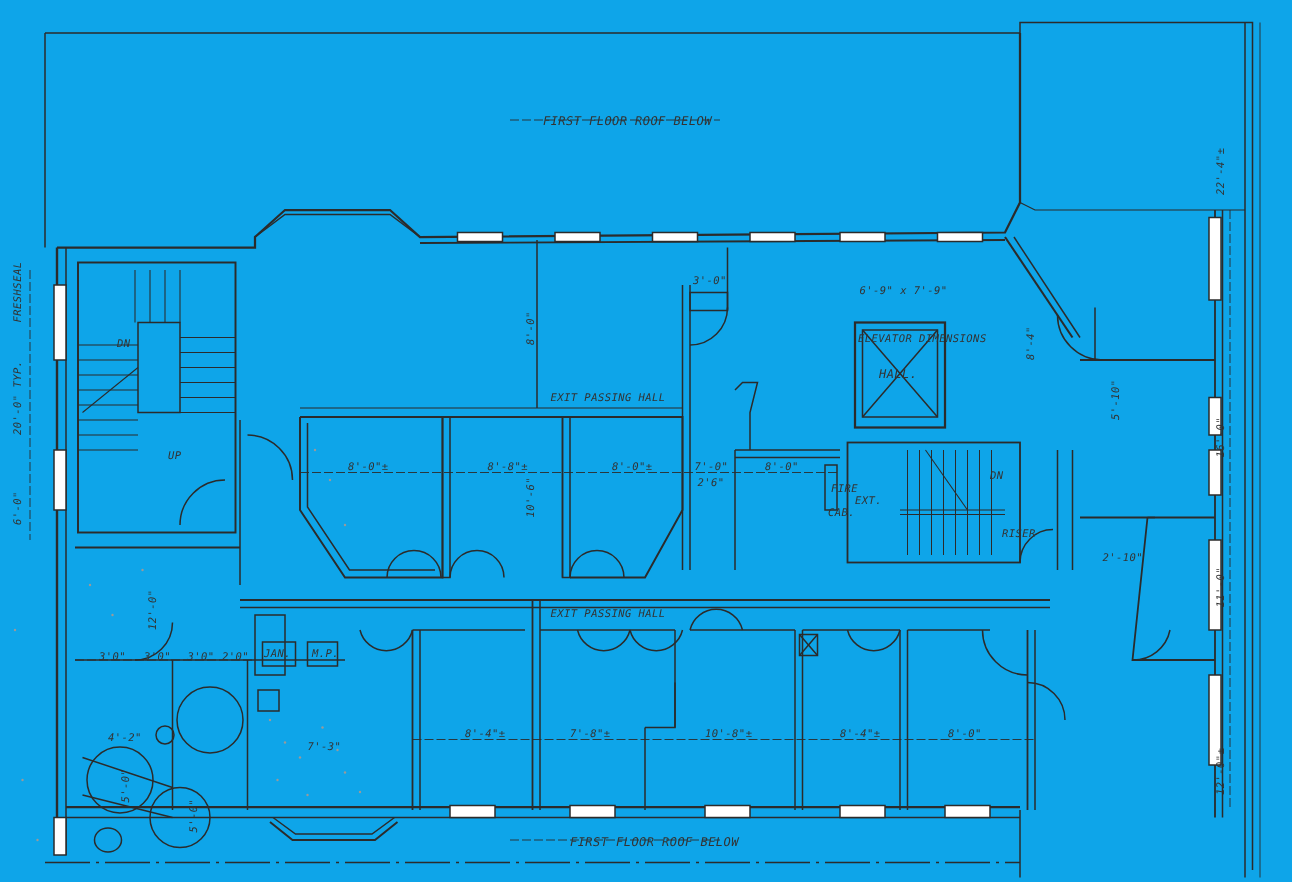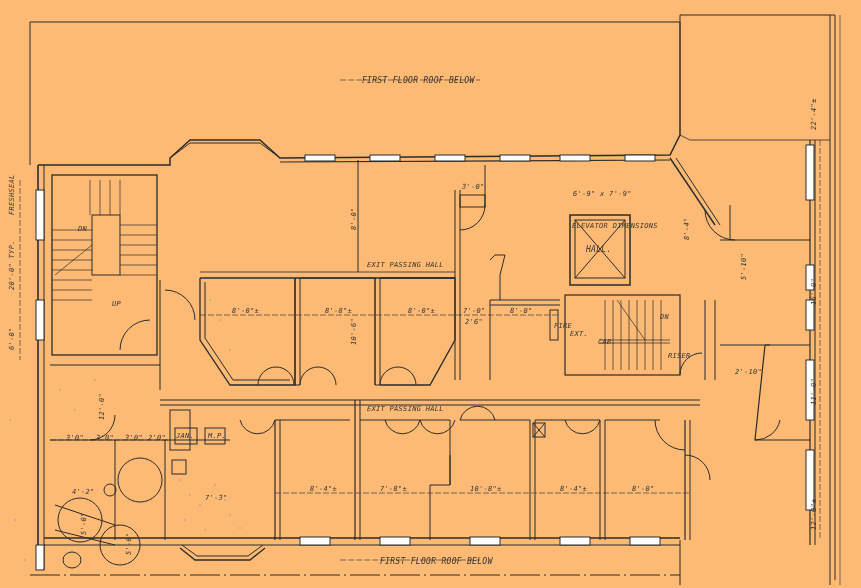--- a/index.html
+++ b/index.html
@@ -1,16 +1,16 @@
 <!DOCTYPE html>
 <html><head>
 <meta charset="utf-8">
 <style>
   html,body{margin:0;padding:0;background:#ffffff;}
-  #canvas{position:relative;width:861px;height:588px;overflow:hidden;background:#fdba74;font-family:"DejaVu Sans Mono",monospace;}
+  #canvas{position:relative;width:861px;height:588px;overflow:hidden;background:#0ea5e9;font-family:"DejaVu Sans Mono",monospace;}
   svg{position:absolute;left:0;top:0;}
   .lbl{position:absolute;font-size:7px;color:#333;letter-spacing:0.3px;white-space:nowrap;font-style:italic;}
   .lbl.big{font-size:8px;}
   .lbl.v{transform:rotate(-90deg);transform-origin:left top;}
 </style>
 </head>
 <body>
 
 <div id="canvas">
 
@@ -242,21 +242,21 @@
 <span class="lbl big" style="left:380px;top:557px;">FIRST FLOOR ROOF BELOW</span>
 <span class="lbl" style="left:572px;top:182px;margin-top:40px;">ELEVATOR DIMENSIONS</span>
 <span class="lbl" style="left:573px;top:190px;">6'-9" x 7'-9"</span>
 <span class="lbl" style="left:367px;top:261px;">EXIT PASSING HALL</span>
 <span class="lbl" style="left:367px;top:405px;">EXIT PASSING HALL</span>
 <span class="lbl big" style="left:586px;top:245px;">HALL.</span>
 <span class="lbl" style="left:176px;top:432px;">JAN.</span>
 <span class="lbl" style="left:208px;top:432px;">M.P.</span>
 <span class="lbl" style="left:554px;top:322px;">FIRE</span>
 <span class="lbl" style="left:570px;top:330px;">EXT.</span>
-<span class="lbl" style="left:598px;top:338px;">CAB.</span>
+<span class="lbl" style="left:552px;top:338px;">CAB.</span>
 
 <span class="lbl" style="left:232px;top:307px;">8'-0"±</span>
 <span class="lbl" style="left:325px;top:307px;">8'-8"±</span>
 <span class="lbl" style="left:408px;top:307px;">8'-0"±</span>
 <span class="lbl" style="left:463px;top:307px;">7'-0"</span>
 <span class="lbl" style="left:465px;top:318px;">2'6"</span>
 <span class="lbl" style="left:510px;top:307px;">8'-0"</span>
 <span class="lbl" style="left:462px;top:183px;">3'-0"</span>
 
 <span class="lbl" style="left:310px;top:485px;">8'-4"±</span>

